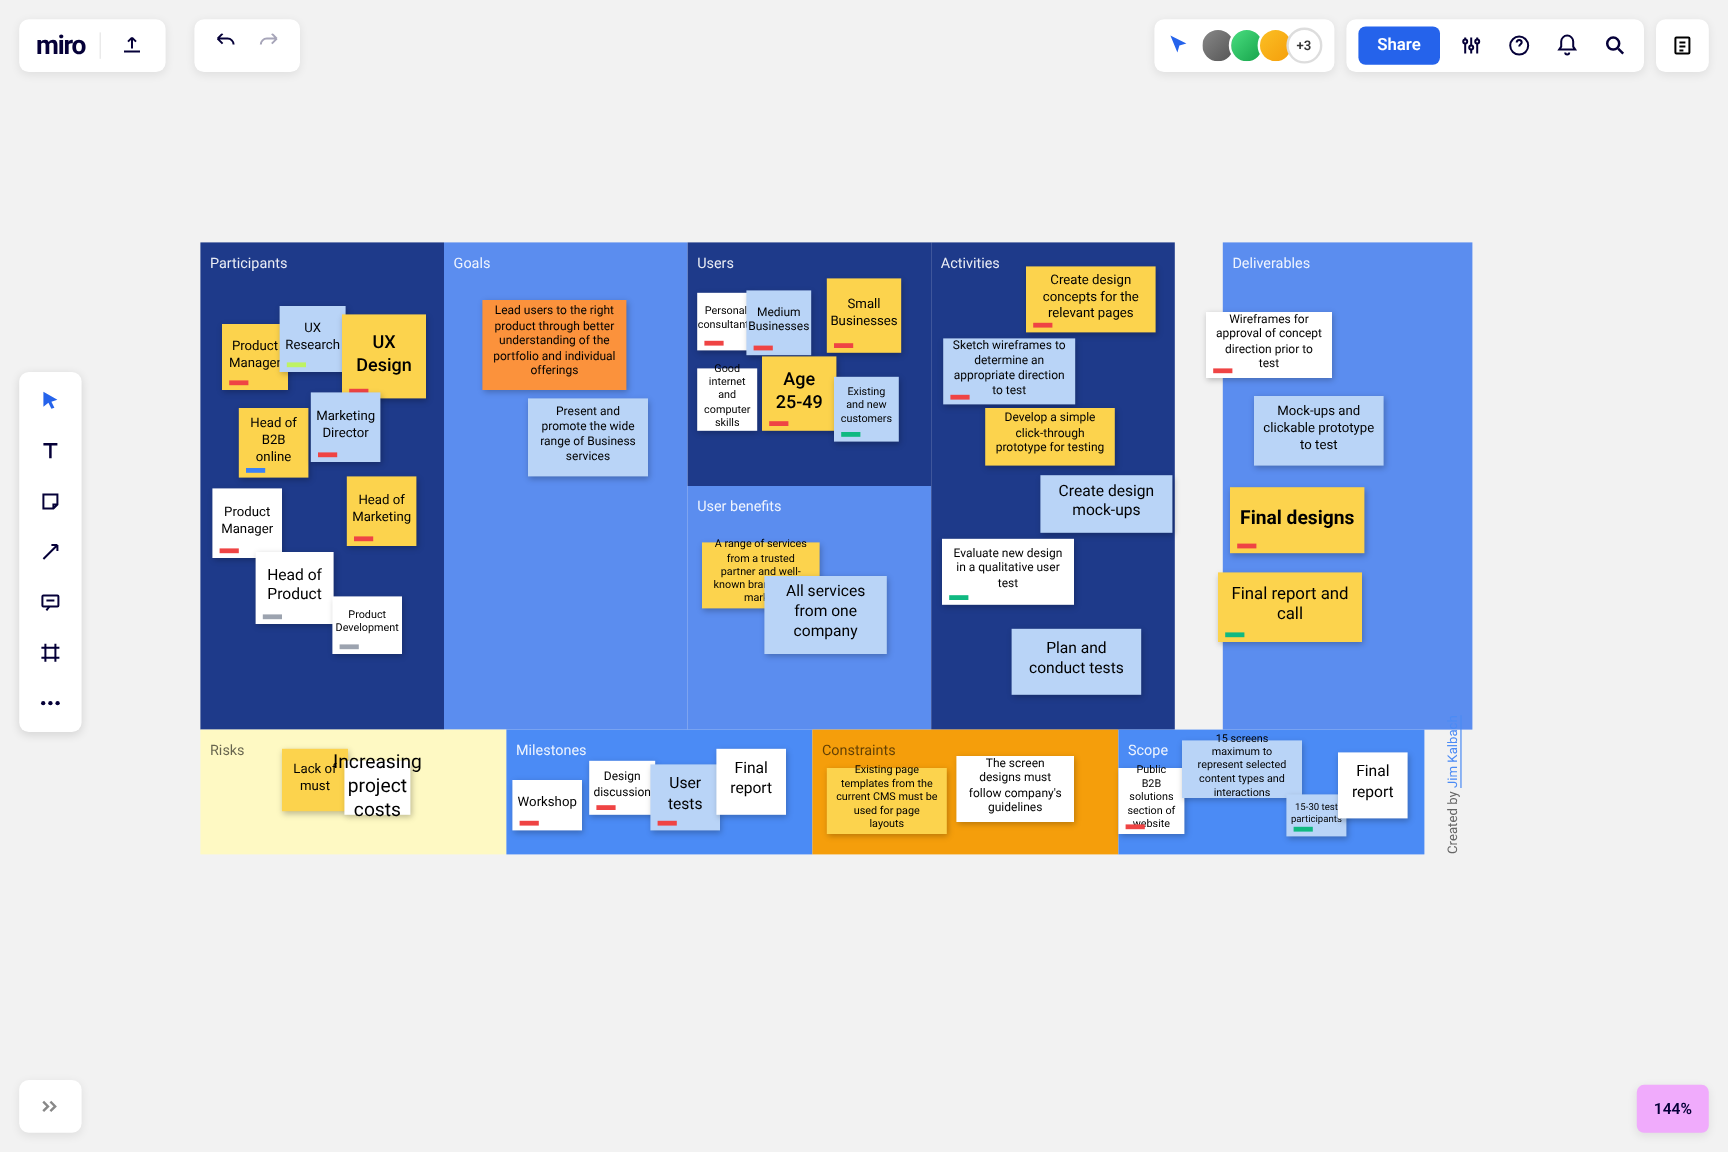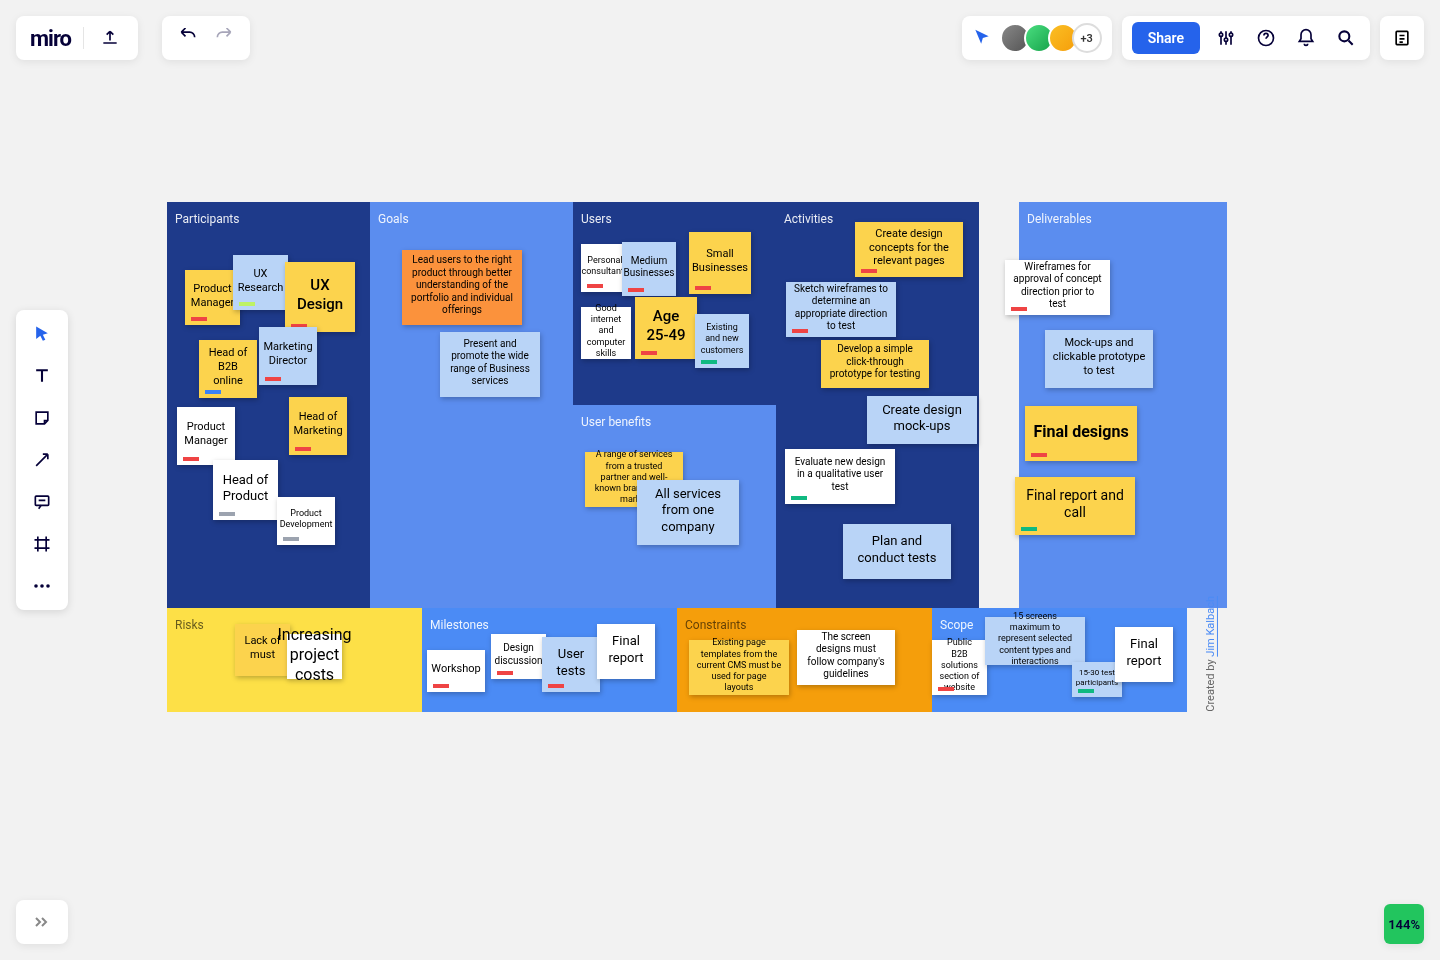--- a/index.html
+++ b/index.html
@@ -27,35 +27,35 @@
 .share-btn { background:#2563eb; color:#fff; border:none; border-radius:6px; padding:8px 16px; font-weight:600; font-size:14px; cursor:pointer; }
 .notes-panel { width:44px; height:44px; justify-content:center; }
 
 
 .toolbar { position:absolute; left:16px; top:310px; width:52px; background:#fff; border-radius:8px; box-shadow:0 2px 8px rgba(0,0,0,.12); padding:10px 0; display:flex; flex-direction:column; align-items:center; gap:14px; }
 .tool { width:36px; height:28px; display:flex; align-items:center; justify-content:center; cursor:pointer; color:#050038; }
 .tool.active { color:#2563eb; }
 
 
 .dock { position:absolute; left:16px; bottom:16px; width:52px; height:44px; background:#fff; border-radius:8px; box-shadow:0 2px 8px rgba(0,0,0,.08); display:flex; align-items:center; justify-content:center; cursor:pointer; color:#888; }
-.zoom { position:absolute; right:16px; bottom:16px; height:40px; padding:0 4px; background:#22c55e; border-radius:6px; box-shadow:0 2px 8px rgba(0,0,0,.08); display:flex; align-items:center; font-size:13px; font-weight:600; color:#050038; }
+.zoom { position:absolute; right:16px; bottom:16px; height:40px; padding:0 14px; background:#f0abfc; border-radius:6px; box-shadow:0 2px 8px rgba(0,0,0,.08); display:flex; align-items:center; font-size:13px; font-weight:600; color:#050038; }
 
 
 .board { position:absolute; left:167px; top:202px; width:1020px; height:510px; }
 .region { position:absolute; }
 .region-label { position:absolute; top:10px; left:8px; font-size:12px; color:rgba(255,255,255,.9); font-weight:400; }
 .region-label.dark { color:rgba(0,0,0,.6); }
 
 .r-participants{left:0;top:0;width:203px;height:406px;background:#1e3a8a;}
 .r-goals{left:203px;top:0;width:203px;height:406px;background:#5b8def;}
 .r-users{left:406px;top:0;width:203px;height:203px;background:#1e3a8a;}
 .r-userbenefits{left:406px;top:203px;width:203px;height:203px;background:#5b8def;}
 .r-activities{left:609px;top:0;width:203px;height:406px;background:#1e3a8a;}
 .r-deliverables{left:812px;top:0;width:208px;height:406px;background:#5b8def;margin-left:40px;}
-.r-risks{left:0;top:406px;width:255px;height:104px;background:#fde047;}
+.r-risks{left:0;top:406px;width:255px;height:104px;background:#fef9c3;}
 .r-milestones{left:255px;top:406px;width:255px;height:104px;background:#4b8bf5;}
 .r-constraints{left:510px;top:406px;width:255px;height:104px;background:#f59e0b;}
 .r-scope{left:765px;top:406px;width:255px;height:104px;background:#4b8bf5;}
 
 .note { position:absolute; padding:6px 7px 10px; font-size:11px; line-height:1.25; text-align:center; box-shadow:1px 2px 5px rgba(0,0,0,.25); display:flex; flex-direction:column; align-items:center; justify-content:center; }
 .note .tag { position:absolute; bottom:4px; left:6px; width:16px; height:4px; }
 .n-yellow{background:#fcd34d;color:#000;} .n-white{background:#fff;color:#000;} .n-blue{background:#b9d4f7;color:#000;} .n-orange{background:#fb923c;color:#000;}
 .t-red{background:#ef4444;} .t-green{background:#10b981;} .t-blue{background:#3b82f6;} .t-gray{background:#9ca3af;} .t-lime{background:#bef264;}
 
 .credit { position:absolute; right:-30px; bottom:0; writing-mode:vertical-rl; transform:rotate(180deg); font-size:11px; color:#666; }

